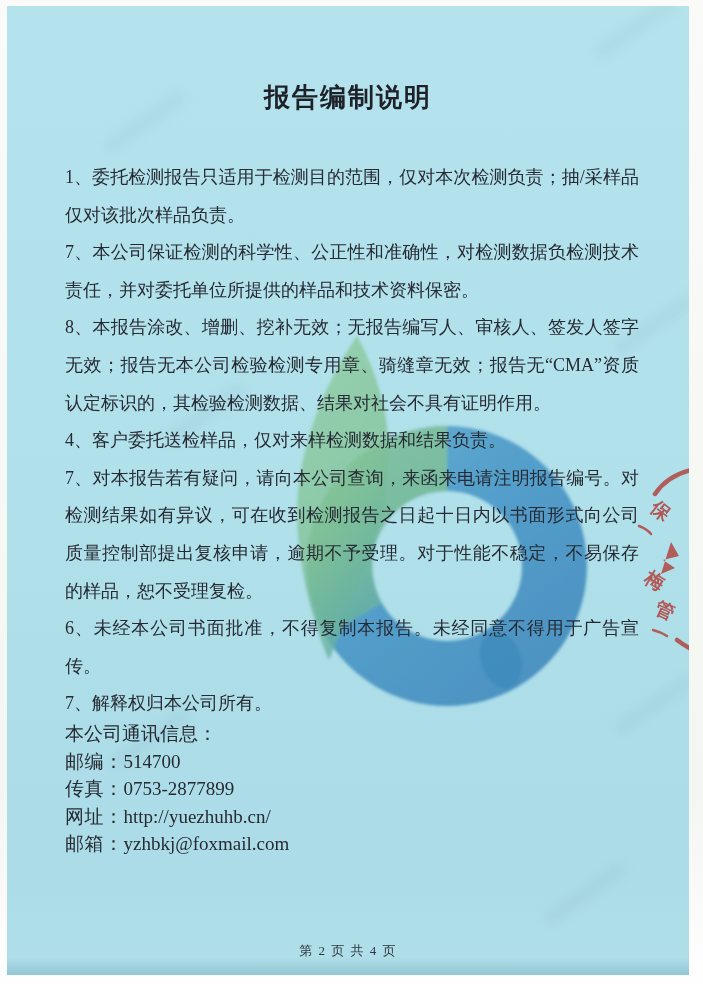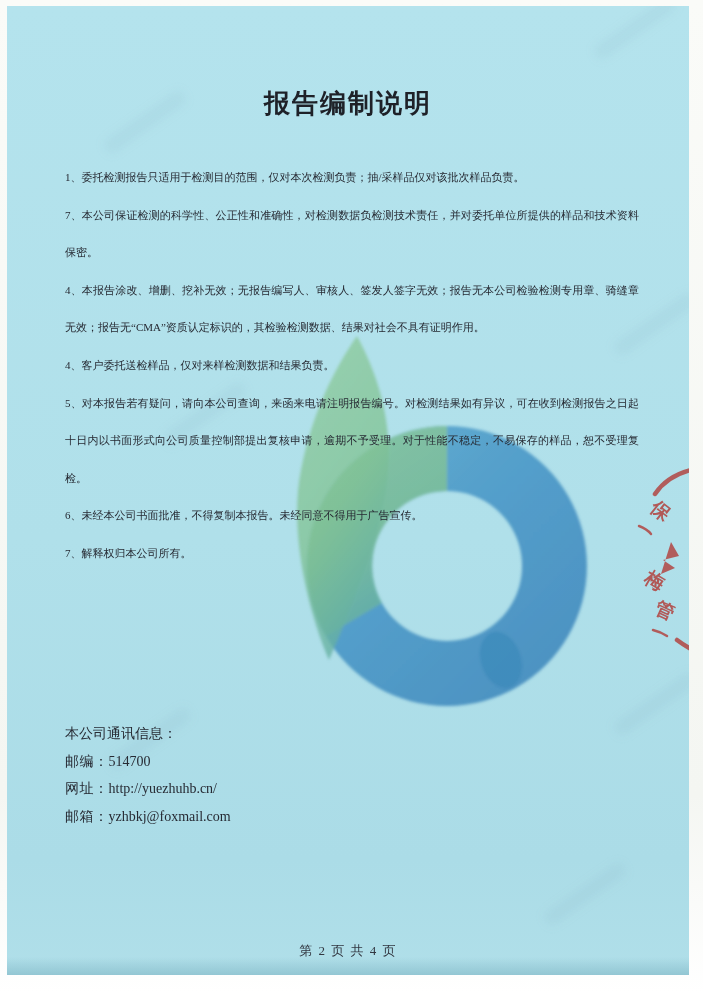--- a/index.html
+++ b/index.html
@@ -45,36 +45,36 @@
     pointer-events:none;
   }
   .seal-char {
     position:absolute;
     color:#b23c38; font-weight:bold;
     font-family:"Liberation Serif","DejaVu Serif",serif;
     font-size:19px; opacity:0.82;
   }
   
   .doc-title {
-    position:absolute; left:0; top:80px; width:100%;
+    position:absolute; left:0; top:74px; width:100%;
     text-align:center;
     font-family:"Liberation Sans","DejaVu Sans",sans-serif;
     font-weight:bold; font-size:26px; letter-spacing:2px;
     color:#1e2128;
   }
   .items {
     position:absolute; left:58px; top:153px; width:574px;
-    font-size:11px; line-height:37.6px;
+    font-size:18px; line-height:37.6px;
     text-align:justify; text-justify:inter-ideograph;
     color:#262a33;
   }
   .items p { margin:0; }
   .contact {
     position:absolute; left:58px; top:714px; width:560px;
-    font-size:14px; line-height:27.6px;
+    font-size:19px; line-height:27.6px;
     color:#262a33;
   }
   .contact .row { white-space:nowrap; }
   .contact .label { letter-spacing:0.5px; }
   .page-footer {
     position:absolute; left:0; bottom:15px; width:100%;
     text-align:center; font-size:13px; letter-spacing:1.5px;
     color:#323741;
   }
 </style>
@@ -135,31 +135,34 @@
       <span class="seal-char" style="left:18px; top:34px; transform:rotate(38deg);">保</span>
       <span class="seal-char" style="left:12px; top:104px; transform:rotate(30deg);">梅</span>
       <span class="seal-char" style="left:22px; top:134px; transform:rotate(24deg);">管</span>
     </div>
 
     <div class="doc-title">报告编制说明</div>
 
     <div class="items">
       <p>1、委托检测报告只适用于检测目的范围，仅对本次检测负责；抽/采样品仅对该批次样品负责。</p>
       <p>7、本公司保证检测的科学性、公正性和准确性，对检测数据负检测技术责任，并对委托单位所提供的样品和技术资料保密。</p>
-      <p>4、本报告涂改、增删、挖补无效；无报告编写人、审核人、签发人签字无效；报告无本公司检验检测专用章、骑缝章无效；报告无“CMA”资质认定标识的，其检验检测数据、结果对社会不具有证明作用。</p>
+      <p>8、本报告涂改、增删、挖补无效；无报告编写人、审核人、签发人签字无效；报告无本公司检验检测专用章、骑缝章无效；报告无“CMA”资质认定标识的，其检验检测数据、结果对社会不具有证明作用。</p>
       <p>4、客户委托送检样品，仅对来样检测数据和结果负责。</p>
-      <p>5、对本报告若有疑问，请向本公司查询，来函来电请注明报告编号。对检测结果如有异议，可在收到检测报告之日起十日内以书面形式向公司质量控制部提出复核申请，逾期不予受理。对于性能不稳定，不易保存的样品，恕不受理复检。</p>
+      <p>7、对本报告若有疑问，请向本公司查询，来函来电请注明报告编号。对检测结果如有异议，可在收到检测报告之日起十日内以书面形式向公司质量控制部提出复核申请，逾期不予受理。对于性能不稳定，不易保存的样品，恕不受理复检。</p>
       <p>6、未经本公司书面批准，不得复制本报告。未经同意不得用于广告宣传。</p>
       <p>7、解释权归本公司所有。</p>
     </div>
 
     <div class="contact">
       <div class="row">本公司通讯信息：</div>
       <div class="row">
         <span class="label">邮编：</span><span>514700</span>
+      </div>
+      <div class="row">
+        <span class="label">传真：</span><span>0753-2877899</span>
       </div>
       <div class="row">
         <span class="label">网址：</span><span>http://yuezhuhb.cn/</span>
       </div>
       <div class="row">
         <span class="label">邮箱：</span><span>yzhbkj@foxmail.com</span>
       </div>
     </div>
 
     <div class="page-footer">第 2 页 共 4 页</div>

